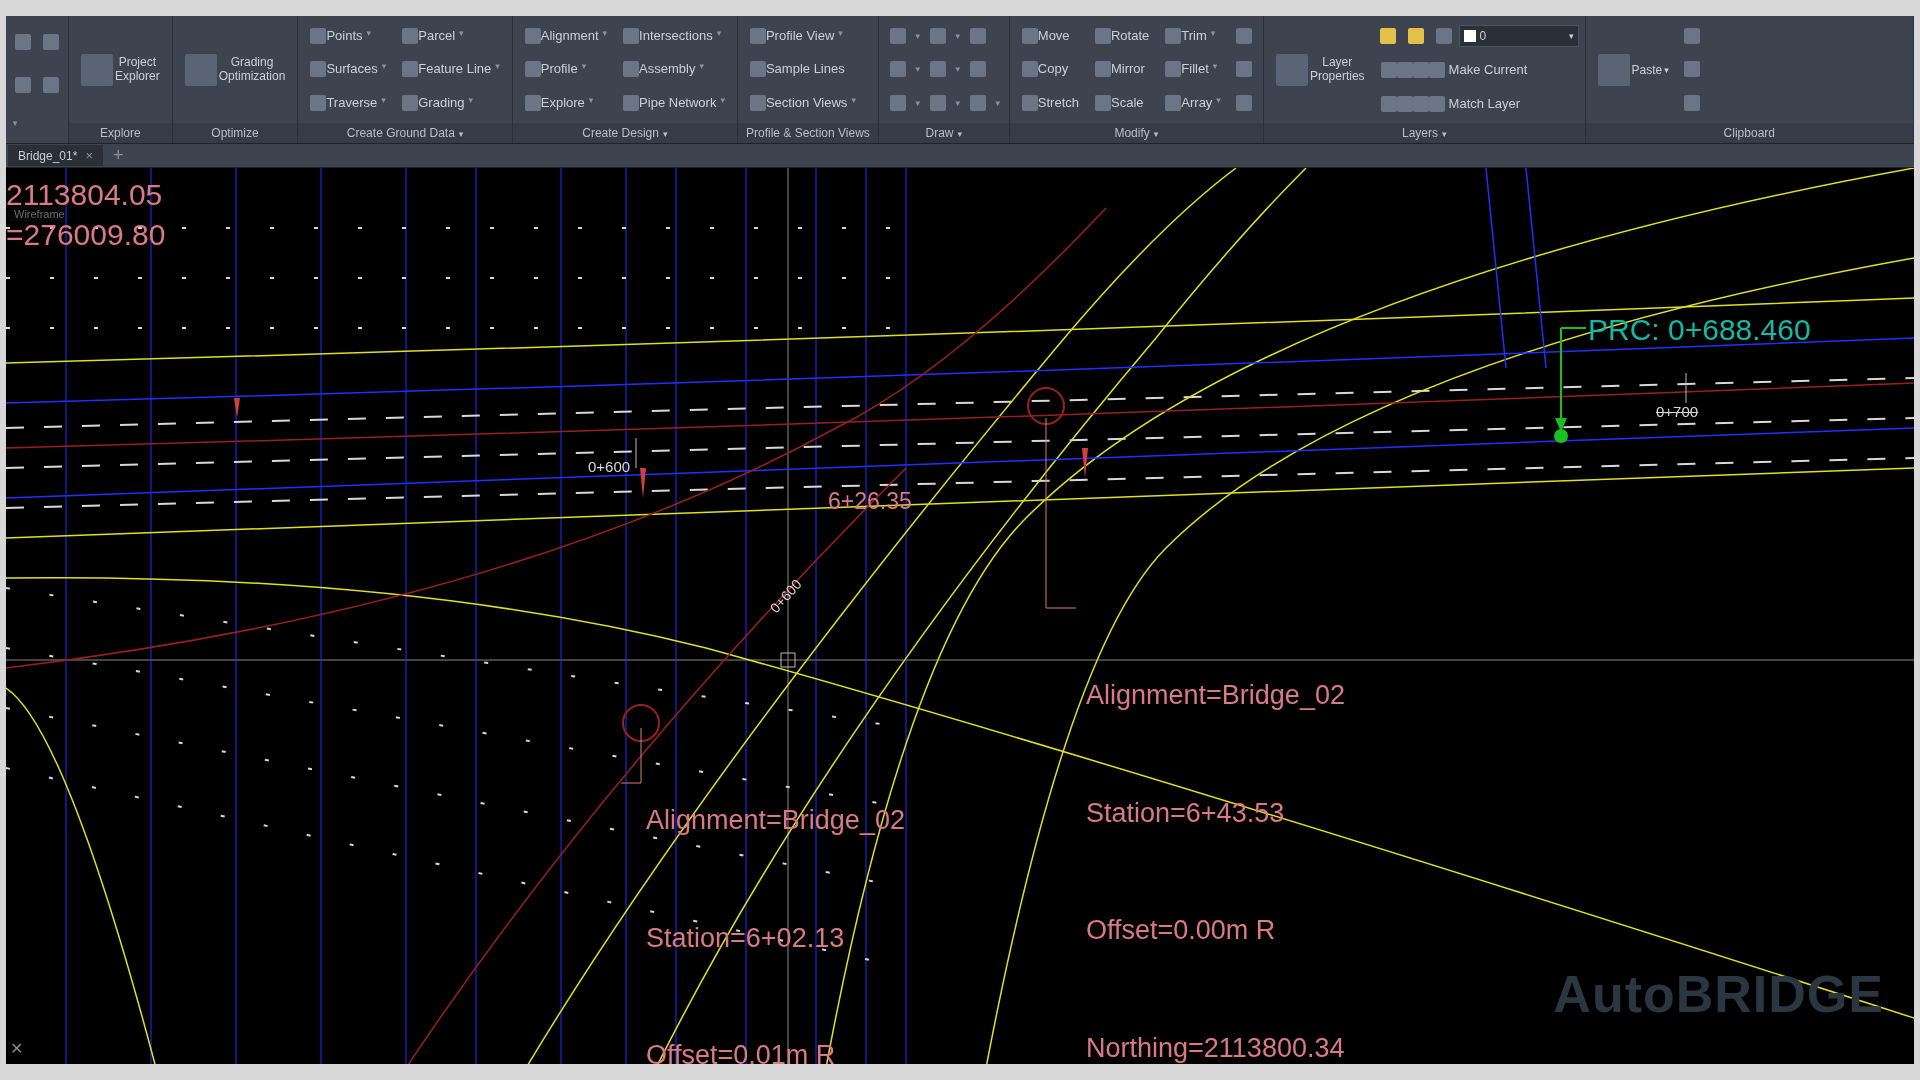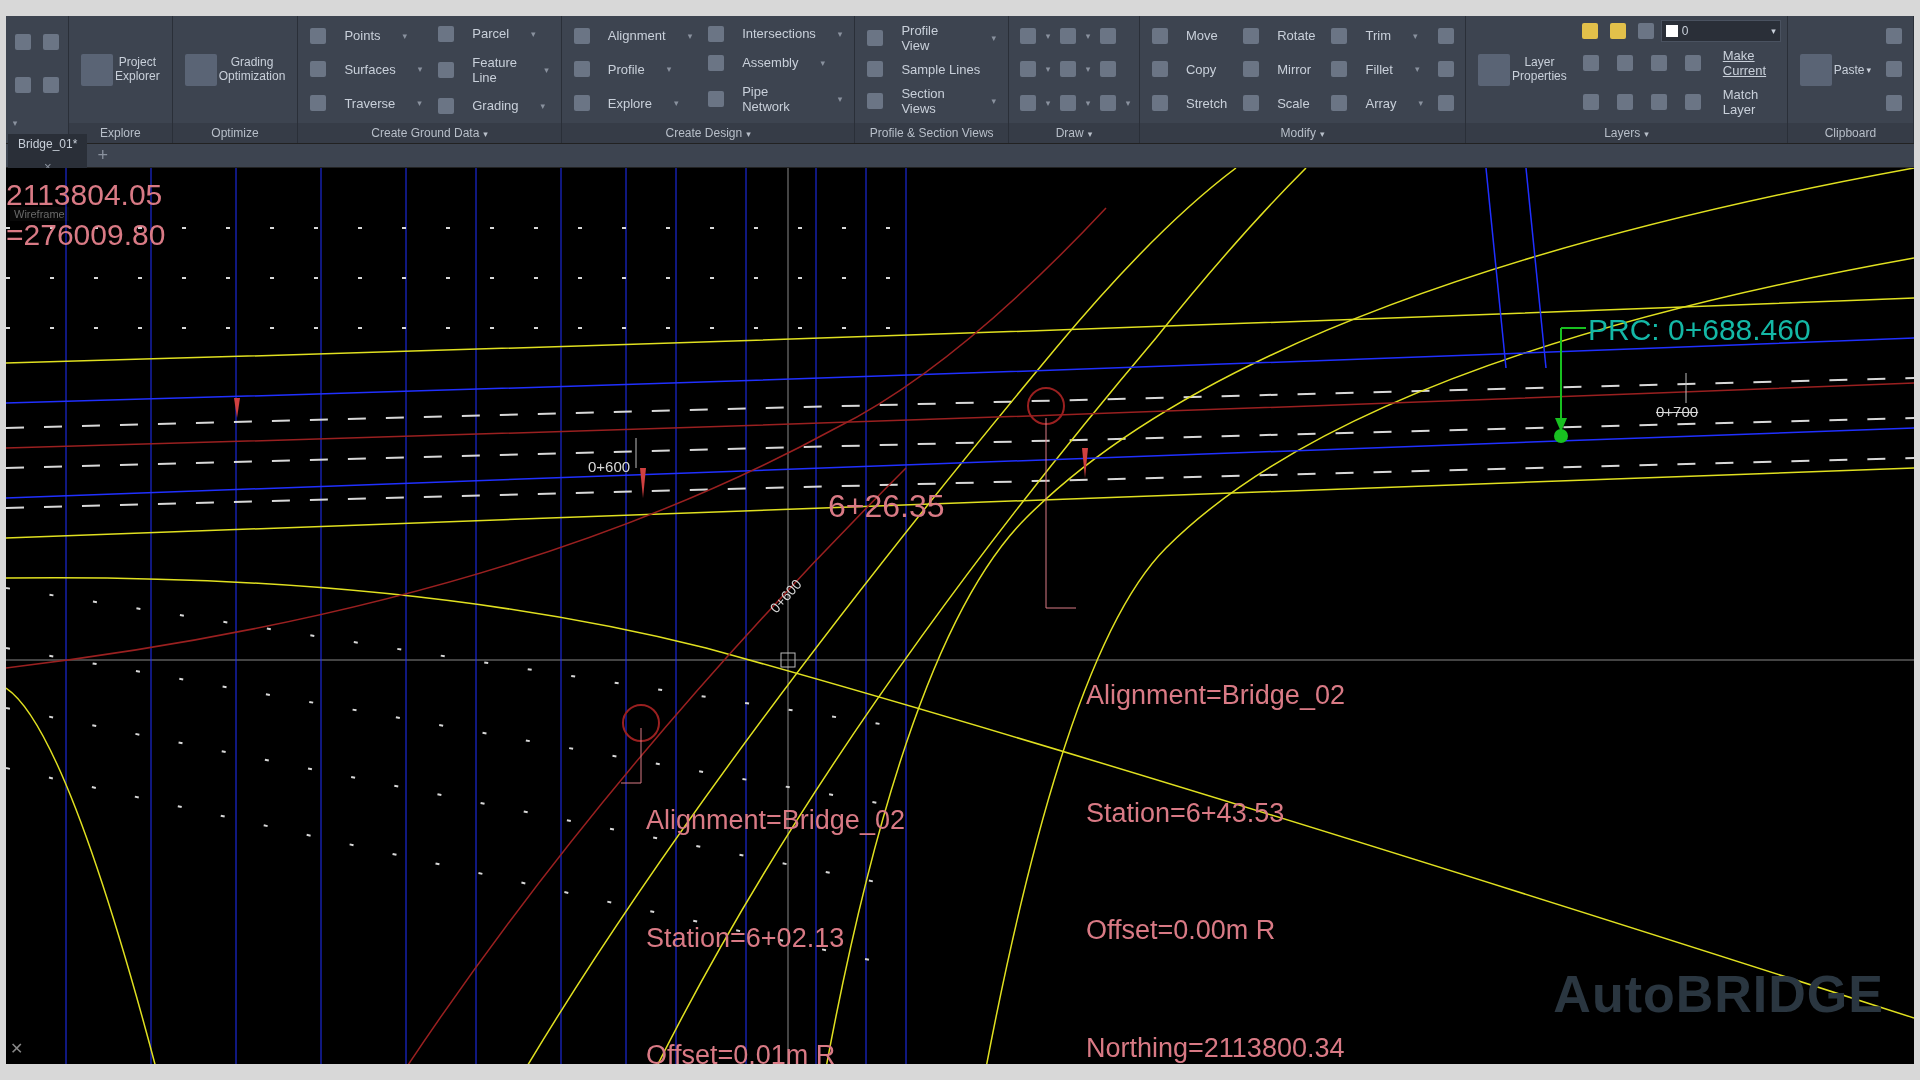--- a/index.html
+++ b/index.html
@@ -11,35 +11,35 @@
   .ribbon { background: #3d4450; height: 128px; display: flex; border-bottom: 1px solid #222; }
   .ribbon-group { display: flex; flex-direction: column; border-right: 1px solid #2a2f38; }
   .ribbon-body { flex: 1; display: flex; align-items: stretch; padding: 4px 6px; gap: 4px; }
   .ribbon-label { font-size: 12px; color: #b8bfc9; text-align: center; padding: 3px 8px; background: #363c47; }
   .ribbon-label .caret { margin-left: 4px; font-size: 9px; }
   
   .big-btn { display: flex; flex-direction: row; align-items: center; justify-content: flex-end; padding: 4px 6px; color: #c9d0da; font-size: 12px; gap: 2px; cursor: pointer; }
   .big-btn .icon { width: 32px; height: 32px; background: #5a6475; border-radius: 2px; }
   
   .col-stack { display: flex; flex-direction: column; justify-content: space-around; gap: 2px; }
-  .small-btn { display: flex; align-items: center; gap: 18px; padding: 2px 6px; color: #c9d0da; font-size: 13px; cursor: pointer; }
+  .small-btn { display: flex; gap: 0; padding: 2px 6px; color: #c9d0da; font-size: 13px; cursor: pointer; }
   .small-btn .sicon { width: 16px; height: 16px; background: #6b7585; border-radius: 2px; flex-shrink: 0; }
   .small-btn .caret { font-size: 9px; margin-left: 4px; color: #8a929e; }
   
   .icon-btn { width: 26px; height: 22px; display: flex; align-items: center; justify-content: center; cursor: pointer; }
   .icon-btn .sicon { width: 16px; height: 16px; background: #6b7585; border-radius: 2px; }
   .narrow-caret { width: 10px; font-size: 9px; color: #8a929e; display:flex; align-items:center; justify-content:center; cursor:pointer; }
   .icon-row { display:flex; gap:2px; align-items:center; }
   
   
   .qat-strip { display:flex; flex-direction:column; justify-content: space-around; padding: 4px; border-right:1px solid #2a2f38; }
   
   
   .tabs { background: #3d4450; height: 24px; display: flex; align-items: center; padding-left: 2px; border-bottom: 1px solid #222; }
-  .tab { background: #2a2f38; color: #c9d0da; font-size: 12px; padding: 3px 10px; display:flex; align-items:center; gap:8px;flex-direction:column; }
+  .tab { background: #2a2f38; color: #c9d0da; font-size: 12px; padding: 3px 10px; display:flex; align-items:center; gap:8px; }
   .tab .close { font-size: 13px; color: #8a929e; cursor:pointer; }
   .tab-add { color:#8a929e; font-size: 18px; padding: 0 10px; cursor:pointer; }
   
   
   .drawing { position: absolute; top: 152px; left:0; right:0; bottom:0; background:#000; overflow:hidden; }
   .drawing svg { position:absolute; top:0; left:0; }
   
   .anno { position:absolute; font-family: Arial, sans-serif; font-weight: 500; white-space: pre; }
   .anno.red { color: #d97a85; }
   .anno.green { color: #14b8a6; }
@@ -340,21 +340,21 @@
               <div class="swatch"></div>
               <span>0</span>
               <span style="margin-left:auto; font-size:9px;">▾</span>
             </div>
           </div>
           <div class="small-btn">
               <div class="sicon"></div>
               <div class="sicon"></div>
               <div class="sicon"></div>
               <div class="sicon"></div>
-              <span style="margin-left:4px;text-decoration:underline;">Make Current</span>
+              <span style="margin-left:4px;">Make Current</span>
             </div>
           <div class="small-btn">
               <div class="sicon"></div>
               <div class="sicon"></div>
               <div class="sicon"></div>
               <div class="sicon"></div>
               <span style="margin-left:4px;">Match Layer</span>
             </div>
         </div>
       </div>
@@ -478,21 +478,21 @@
       </g>
     </svg>
 
     <div class="anno red" style="top:10px; left:0px; font-size:30px;">2113804.05</div>
     <div class="anno red" style="top:50px; left:0px; font-size:30px;">=276009.80</div>
 
     <div class="anno white" style="top:290px; left:582px;">0+600</div>
     <div class="anno white" style="top:235px; left:1650px; text-decoration: line-through;">0+700</div>
     <div class="anno white" style="top:420px; left:760px; transform: rotate(-48deg); font-size:14px;">0+600</div>
 
-    <div class="anno red" style="top:320px; left:822px; font-size:32px;">6+26.35</div>
+    <div class="anno red" style="top:320px; left:822px; font-size:23px;">6+26.35</div>
 
     <div class="anno green" style="top:145px; left:1582px; font-size:30px; font-weight:500;">PRC: 0+688.460</div>
 
     <div class="anno red" style="top:555px; left:640px; font-size:27px; line-height:1.45;">
       <div>Alignment=Bridge_02</div>
       <div>Station=6+02.13</div>
       <div>Offset=0.01m R</div>
       
       
     </div>

